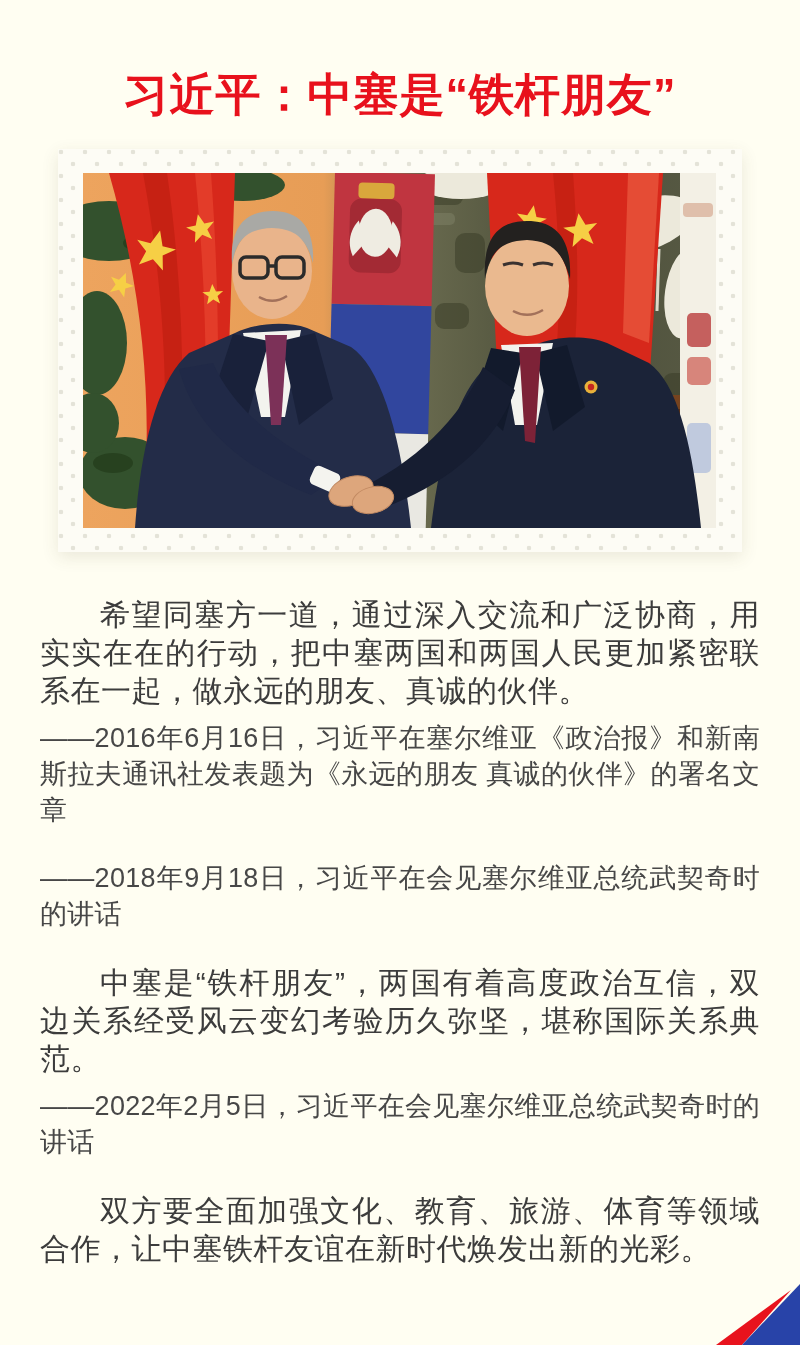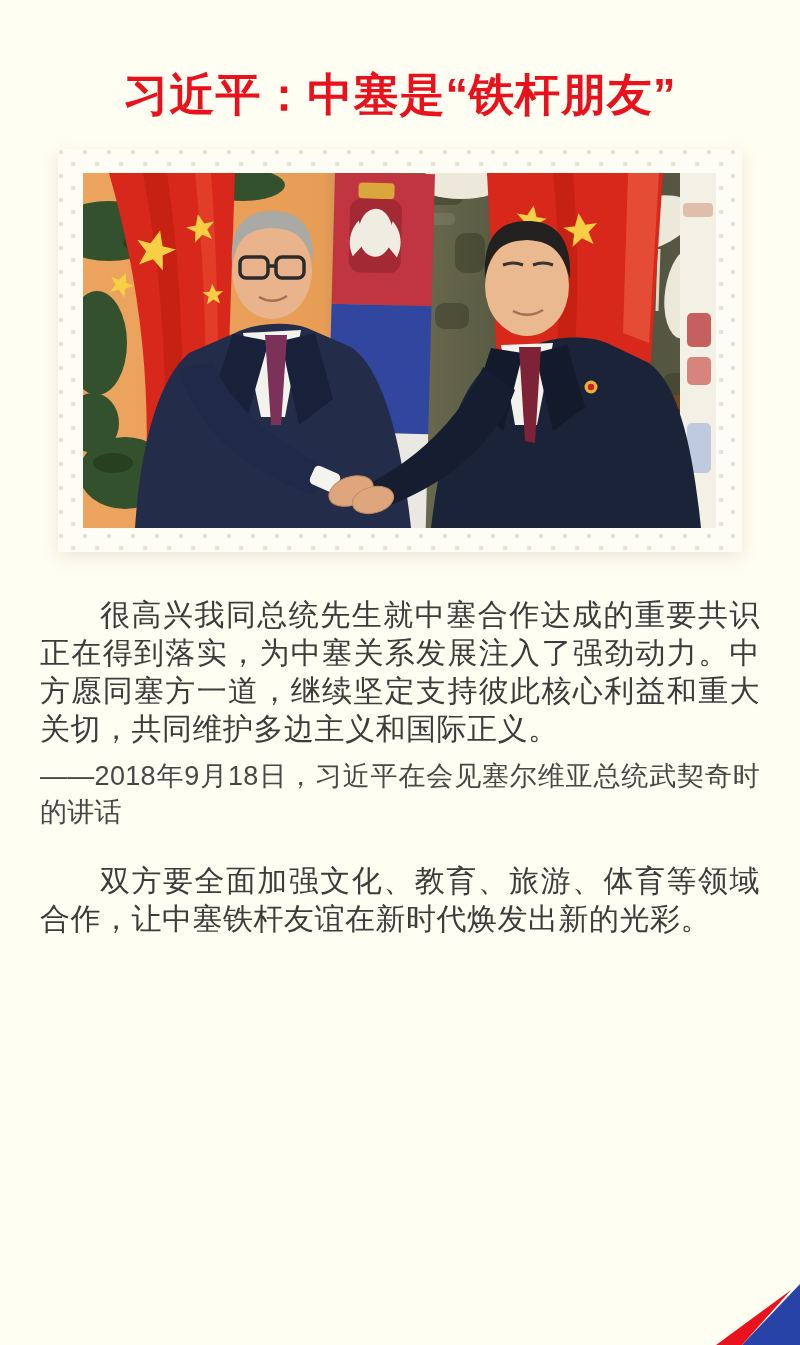--- a/index.html
+++ b/index.html
@@ -221,26 +221,33 @@
         <g fill="#dda67c" stroke="#c28a62" stroke-width="1">
           <ellipse cx="268" cy="318" rx="23" ry="14" transform="rotate(-20 268 318)"></ellipse>
           <ellipse cx="290" cy="327" rx="21" ry="13" transform="rotate(-14 290 327)"></ellipse>
         </g>
       </svg>
     </div>
   </div>
 
   <div class="content">
 
-
-    <div class="quote-block">
-      <p class="quote-text">很高兴我同总统先生就中塞合作达成的重要共识正在得到落实，为中塞关系发展注入了强劲动力。中方愿同塞方一道，继续坚定支持彼此核心利益和重大关切，共同维护多边主义和国际正义。</p>
+    <div class="quote-block">
+      <p class="quote-text">希望同塞方一道，通过深入交流和广泛协商，用实实在在的行动，把中塞两国和两国人民更加紧密联系在一起，做永远的朋友、真诚的伙伴。</p>
+      <p class="quote-source">——2016年6月16日，习近平在塞尔维亚《政治报》和新南斯拉夫通讯社发表题为《永远的朋友 真诚的伙伴》的署名文章</p>
+    </div>
+
+    <div class="quote-block">
       <p class="quote-source">——2018年9月18日，习近平在会见塞尔维亚总统武契奇时的讲话</p>
     </div>
 
+    <div class="quote-block">
+      <p class="quote-text">中塞是“铁杆朋友”，两国有着高度政治互信，双边关系经受风云变幻考验历久弥坚，堪称国际关系典范。</p>
+      <p class="quote-source">——2022年2月5日，习近平在会见塞尔维亚总统武契奇时的讲话</p>
+    </div>
 
     <div class="quote-block">
       <p class="quote-text">双方要全面加强文化、教育、旅游、体育等领域合作，让中塞铁杆友谊在新时代焕发出新的光彩。</p>
 
     </div>
 
   </div>
 
   <svg class="corner-ribbon" viewBox="0 0 100 65">
     <polygon points="16,65 42,65 91,10" fill="#e8131d"></polygon>

